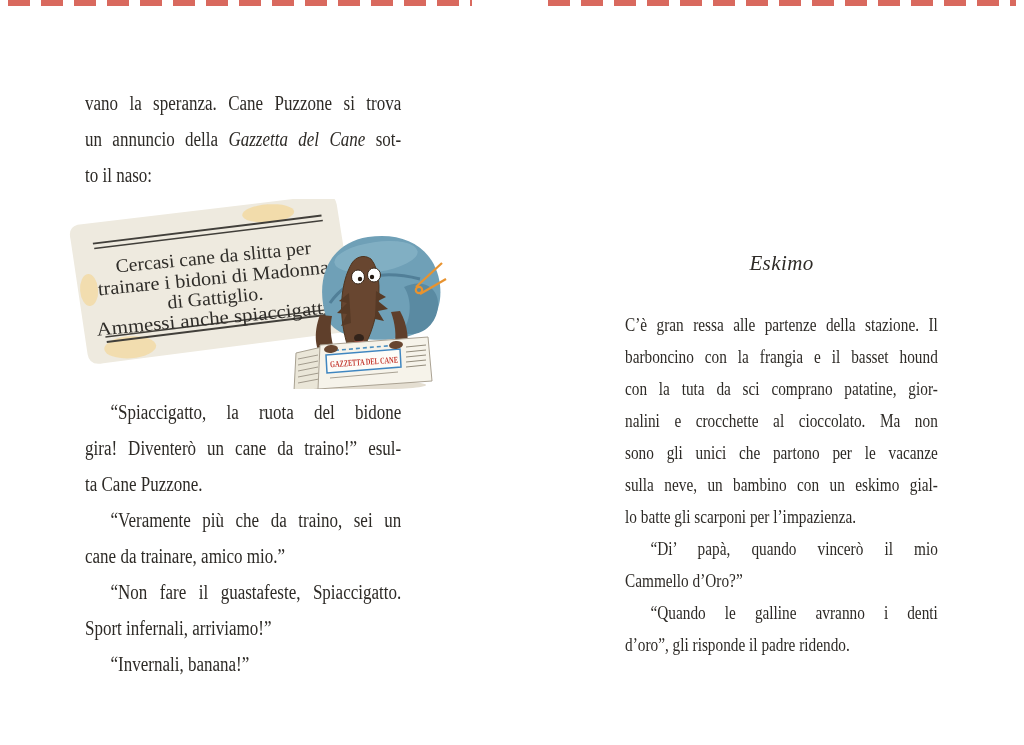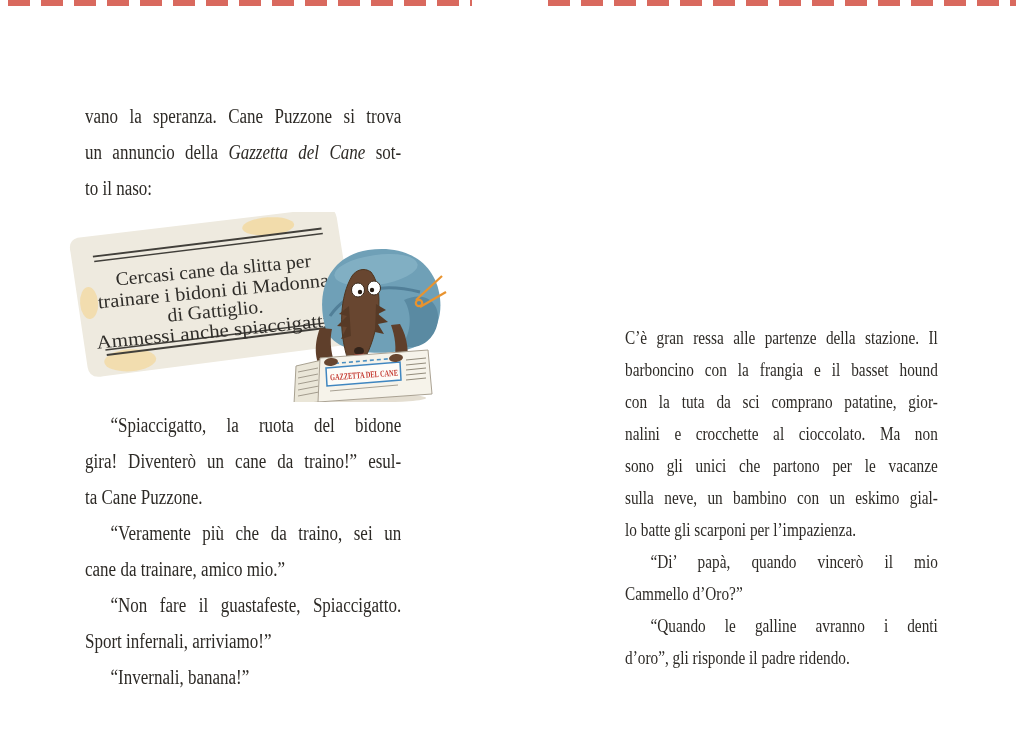--- a/index.html
+++ b/index.html
@@ -11,21 +11,21 @@
     color:#2d2a26;
     overflow:hidden;
   }
   .dashes {
     position:absolute; top:0; height:6px;
     background:repeating-linear-gradient(to right, #d9695e 0 22px, transparent 22px 33px);
   }
   #dash-left  { left:8px;   width:464px; }
   #dash-right { left:548px; width:468px; }
 
-  .page { position:absolute; top:16px; height:730px; }
+  .page { position:absolute; top:3px; height:730px; }
   #page-left  { left:0;     width:512px; }
   #page-right { left:512px; width:512px; }
 
   .tb {
     position:absolute;
     transform:scaleX(.85);
     transform-origin:left top;
     color:#2d2a26;
   }
   #left-text-top    { left:85px;  top:82px;  width:372px; font-size:20px; line-height:36px; }
@@ -150,20 +150,21 @@
         <div class="line last"><span>Sport infernali, arriviamo!”</span></div>
       </div>
       <div class="para">
         <div class="line last indent"><span>“Invernali, banana!”</span></div>
       </div>
     </div>
 </section>
 
 <section class="page" id="page-right">
 
+  <div id="chapter-title">Eskimo</div>
 
   <div class="tb" id="right-text-body">
       <div class="para">
         <div class="line"><span>C’è gran ressa alle partenze della stazione. Il</span></div>
         <div class="line"><span>barboncino con la frangia e il basset hound</span></div>
         <div class="line"><span>con la tuta da sci comprano patatine, gior-</span></div>
         <div class="line"><span>nalini e crocchette al cioccolato. Ma non</span></div>
         <div class="line"><span>sono gli unici che partono per le vacanze</span></div>
         <div class="line"><span>sulla neve, un bambino con un eskimo gial-</span></div>
         <div class="line last"><span>lo batte gli scarponi per l’impazienza.</span></div>

